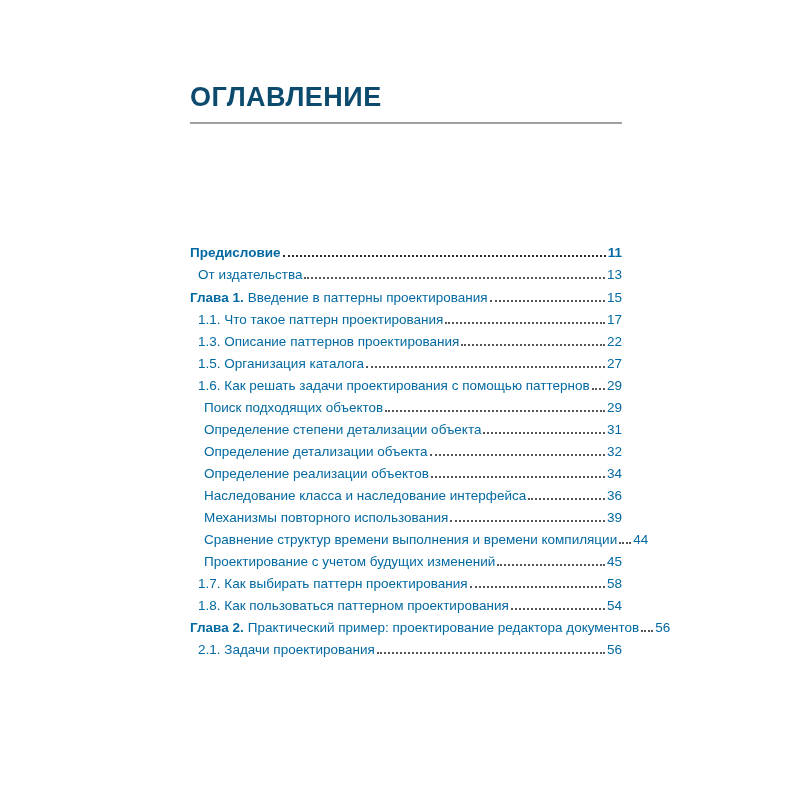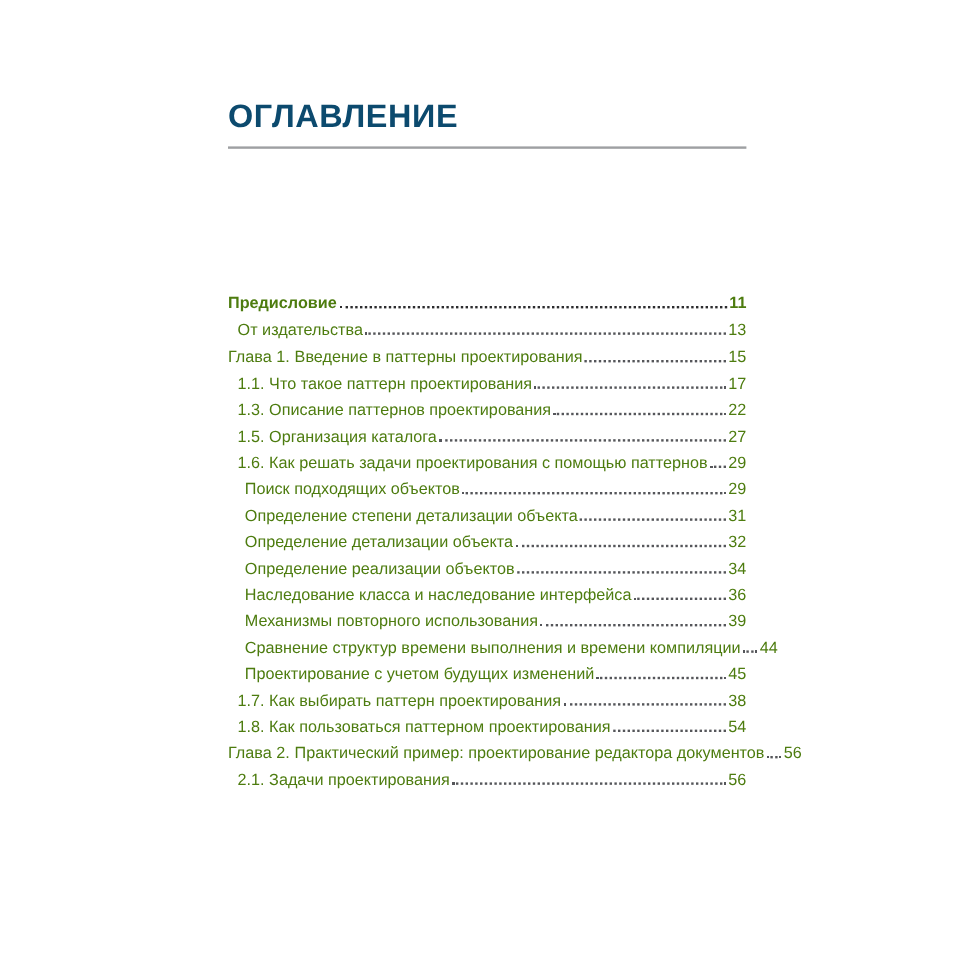--- a/index.html
+++ b/index.html
@@ -28,36 +28,36 @@
   .rule {
     border: none;
     border-top: 2px solid #9ea0a2;
     margin: 11px 0 0 0;
   }
   .toc {
     position: absolute;
     left: 190px;
     top: 246px;
     width: 432px;
-    color: #4d7c0f;
+    color: #0369a1;
     font-size: 13.5px;
   }
   .row {
     display: flex;
     align-items: baseline;
     line-height: 13.5px;
     margin: 0 0 8.5px 0;
     white-space: nowrap;
   }
   .row.gap { margin-top: 9px; }
   .lvl0 { margin-left: 0; }
   .lvl1 { margin-left: 8px; }
   .lvl2 { margin-left: 14px; }
   .row.bold { font-weight: 700; }
-  .prefix { font-weight: 400; margin-right: 4px; }
+  .prefix { font-weight: 700; margin-right: 4px; }
   .dots {
     flex: 1 1 auto;
     min-width: 12px;
     border-bottom: 2px dotted #55565a;
     margin: 0 2px;
     align-self: baseline;
     height: 1px;
   }
   .row.bold .dots { border-bottom-color: #2c2c2e; }
   .pagenum { text-align: right; }
@@ -163,21 +163,21 @@
 
     <div class="row lvl2">
       <span>Проектирование с учетом будущих изменений</span>
       <span class="dots"></span>
       <span class="pagenum">45</span>
     </div>
 
     <div class="row lvl1">
       <span>1.7. Как выбирать паттерн проектирования</span>
       <span class="dots"></span>
-      <span class="pagenum">38</span>
+      <span class="pagenum">58</span>
     </div>
 
     <div class="row lvl1">
       <span>1.8. Как пользоваться паттерном проектирования</span>
       <span class="dots"></span>
       <span class="pagenum">54</span>
     </div>
 
     <div class="row lvl0 gap">
       <span class="prefix">Глава 2.</span>

